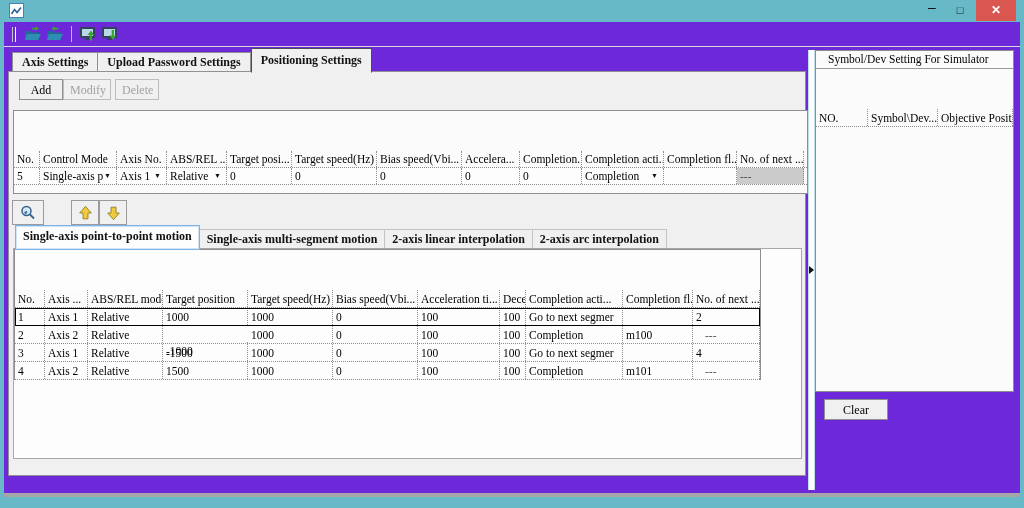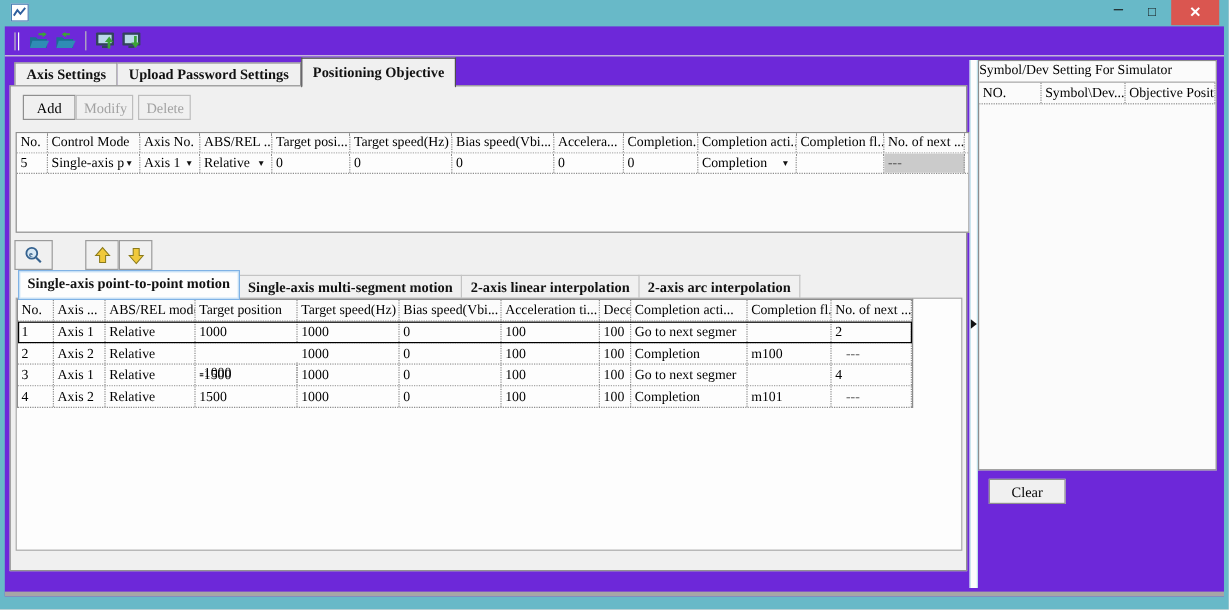--- a/index.html
+++ b/index.html
@@ -34,21 +34,21 @@
   .btn{border:1px solid #8f8f8f;background:#f0f0f0;font-family:"Liberation Serif",serif;font-size:12px;text-align:center;height:21px;line-height:19px;box-sizing:border-box;color:#000;}
   .btn.bold{font-weight:normal;}
   .btn.disabled{color:#a2a2a2;border-color:#bdbdbd;}
   .act-add{position:absolute;left:10px;top:7px;width:44px;}
   .act-modify{position:absolute;left:54px;top:7px;width:48px;}
   .act-delete{position:absolute;left:106px;top:7px;width:44px;}
 
   
   .trow{display:flex;border-bottom:1px dotted #8c8c8c;background:#fdfdfd;}
   .tcell{box-sizing:border-box;border-right:1px dotted #8c8c8c;padding-left:3px;font-size:11.5px;color:#000;display:flex;align-items:center;overflow:hidden;white-space:nowrap;height:100%;}
-  .thead{background:#fbfbfb;}
+  .thead{background:#fbfbfb;margin-top:40px;}
   .tcell.dim{background:#cbcbcb;color:#555;}
   .tcell.muted{color:#606060;padding-left:12px;}
   .trow.selected{outline:1px solid #000;outline-offset:-1px;position:relative;z-index:2;}
   .dd{margin-left:auto;margin-right:5px;font-size:7px;color:#111;line-height:1;}
 
   .top-table-wrap{position:absolute;left:4px;top:38px;width:795px;height:84px;border:1px solid #8d8d8d;background:#fbfbfb;box-sizing:border-box;overflow:hidden;}
   .tbl-top .trow{height:16px;}
 
   
   .mid-btn{position:absolute;border:1px solid #9b9b9b;background:#f0f0f0;display:flex;align-items:center;justify-content:center;box-sizing:border-box;}
@@ -64,21 +64,21 @@
   .inner-page{position:absolute;left:4px;top:176px;width:789px;height:211px;border:1px solid #a8a8a8;background:#fdfdfd;box-sizing:border-box;}
   .tbl-bottom{position:absolute;left:0;top:0;width:747px;border:1px solid #8d8d8d;border-bottom:none;box-sizing:border-box;}
   .tbl-bottom .trow{height:17px;}
 
   
   .splitter{position:absolute;left:804px;top:28px;width:7px;height:440px;background:#fdfdfd;border-left:1px solid #bfe0ea;border-right:1px solid #bfe0ea;box-sizing:border-box;}
   .split-arrow{position:absolute;left:0px;top:216px;width:0;height:0;border-top:4px solid transparent;border-bottom:4px solid transparent;border-left:5px solid #111;}
 
   
   .sim-box{position:absolute;left:811px;top:28px;width:199px;height:342px;border:1px solid #8d8d8d;background:#fbfbfb;box-sizing:border-box;overflow:hidden;}
-  .sim-title{height:17px;line-height:16px;border-bottom:1px solid #9a9a9a;padding-left:0;font-size:11.5px;color:#000;background:#fbfbfb;}
+  .sim-title{height:17px;line-height:16px;border-bottom:1px solid #9a9a9a;padding-left:12px;font-size:11.5px;color:#000;background:#fbfbfb;}
   .tbl-sim .trow{height:17px;}
   .clear-btn{position:absolute;left:820px;top:377px;width:64px;}
 </style>
 </head>
 <body>
 
 <div class="window">
 
   <div class="titlebar">
     <div class="app-icon">
@@ -124,21 +124,21 @@
           <rect x="3" y="3" width="11" height="7" fill="#bcd9ea"></rect>
           <rect x="6" y="12" width="5" height="2" fill="#32445c"></rect>
           <path d="M13 5 V11 h-2.5 L14.5 16 18 11 h-2.5 V5 Z" fill="#3ba336" transform="translate(-1,-0.5) scale(0.9)"></path>
         </svg>
       </div>
     </div>
 
     <div class="outer-tabs">
         <div class="tab">Axis Settings</div>
         <div class="tab">Upload Password Settings</div>
-        <div class="tab active">Positioning Objective</div>
+        <div class="tab active">Positioning Settings</div>
       </div>
 
     <div class="tab-page">
       <button class="btn bold act-add">Add</button>
       <button class="btn disabled act-modify">Modify</button>
       <button class="btn disabled act-delete">Delete</button>
 
       <div class="top-table-wrap">
         <div class="tbl-top">
             <div class="trow thead">

